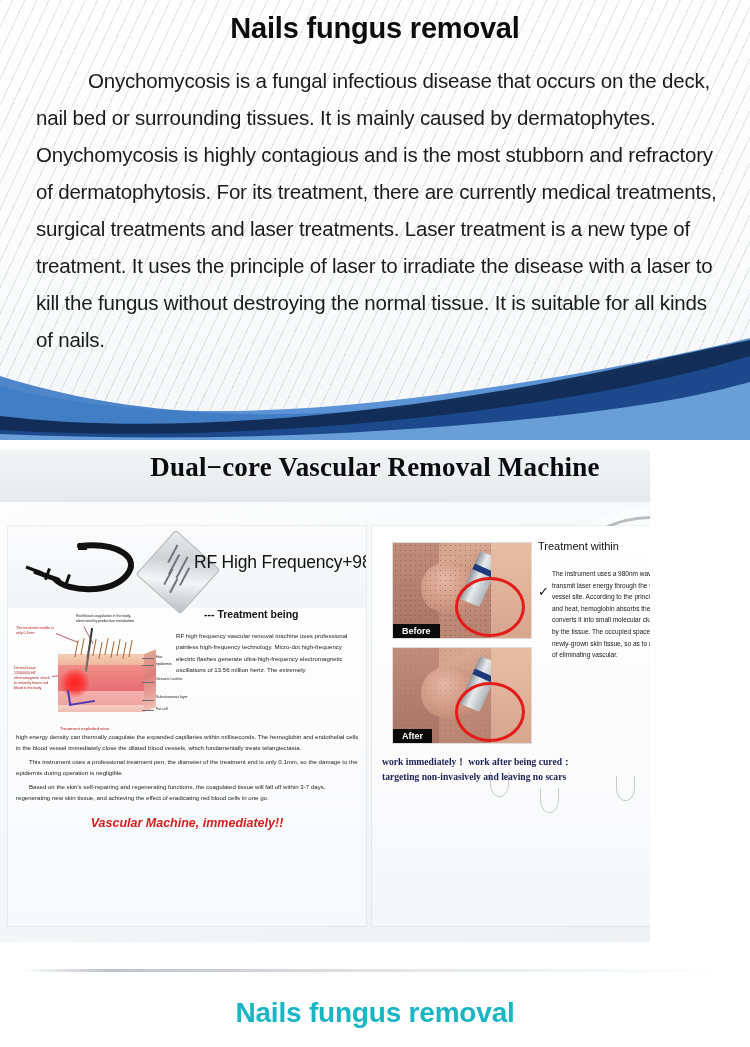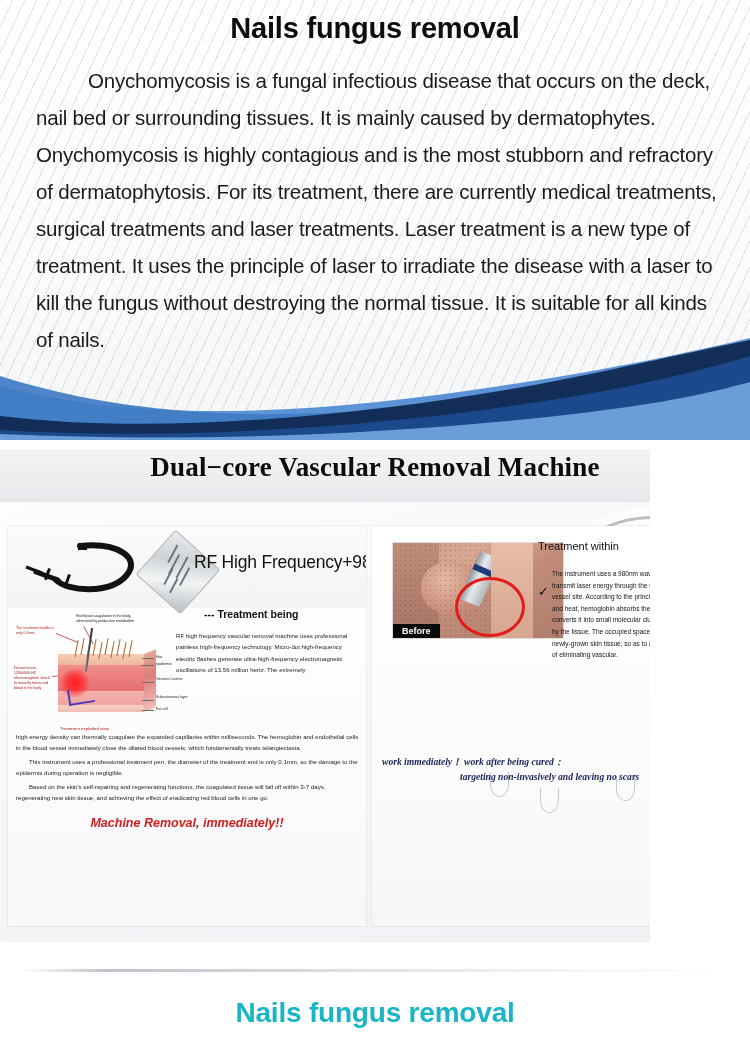--- a/index.html
+++ b/index.html
@@ -201,21 +201,21 @@
   #right-panel{
     position:absolute;left:372px;top:24px;width:350px;height:400px;
     background:linear-gradient(180deg,#ffffff 0%,#fbfbfc 60%,#f5f6f8 100%);
     box-shadow:0 0 0 1px rgba(0,0,0,0.05);overflow:hidden;
   }
   .ba-photo{
     position:absolute;left:20px;width:138px;height:95px;
     background:linear-gradient(150deg,#c79784 0%,#d8a992 28%,#c08c79 55%,#b07d6c 100%);
     border:1px solid #ddd;overflow:hidden;
   }
-  #photo-before{top:16px;padding-left:32px;}
+  #photo-before{top:16px;}
   #photo-after{top:121px;}
   .ba-photo .nose{
     position:absolute;left:28px;top:18px;width:58px;height:52px;border-radius:50% 50% 45% 45%;
     background:radial-gradient(ellipse at 40% 35%,#e5b7a3,#c78f7a 70%,#b57d69 100%);
   }
   .ba-photo .cheek{
     position:absolute;left:0;top:0;width:46px;height:95px;
     background:linear-gradient(180deg,#bf8d7a,#a87464);
   }
   .ba-photo .speckles{
@@ -248,23 +248,23 @@
   #rt-theory-title{
     position:absolute;left:166px;top:14px;font-size:11px;color:#131313;
   }
   #rt-body{
     position:absolute;left:180px;top:42px;width:162px;
     font-size:6.5px;line-height:11.6px;color:#151515;
   }
   #rt-tagline{
     position:absolute;left:10px;top:228px;width:340px;
     font-family:"Liberation Serif",serif;font-weight:bold;
-    font-size:9.6px;line-height:15px;color:#1b2254;font-style:italic;
-  }
-  #rt-tagline .l2{display:block;margin-left:78px;}
+    font-size:9.6px;line-height:15px;color:#1b2254;
+  }
+  #rt-tagline .l2{display:block;}
   .hook{
     position:absolute;width:17px;height:24px;
     border:1.6px solid rgba(150,160,172,.55);
     border-top:none;border-radius:0 0 50% 50%;
   }
 
   
   #footer{
     position:absolute;left:0;top:955px;width:750px;height:92px;background:#ffffff;
   }
@@ -393,37 +393,48 @@
       <div id="treat-theory-left">--- Treatment being</div>
 
       <div id="rf-body-a">RF high frequency vascular removal machine uses professional painless high-frequency technology. Micro-dot high-frequency electric flashes generate ultra-high-frequency electromagnetic oscillations of 13.56 million hertz. The extremely</div>
 
       <div id="rf-body-b">
         <p>high energy density can thermally coagulate the expanded capillaries within milliseconds. The hemoglobin and endothelial cells in the blood vessel immediately close the dilated blood vessels, which fundamentally treats telangiectasia.</p>
         <p class="ind">This instrument uses a professional treatment pen, the diameter of the treatment end is only 0.1mm, so the damage to the epidermis during operation is negligible.</p>
         <p class="ind">Based on the skin's self-repairing and regenerating functions, the coagulated tissue will fall off within 3-7 days, regenerating new skin tissue, and achieving the effect of eradicating red blood cells in one go.</p>
       </div>
 
-      <div id="vascular-tagline">Machine Removal, immediately!!</div>
+      <div id="vascular-tagline">Vascular Machine, immediately!!</div>
     </div>
 
     <div id="right-panel">
 
       <div class="ba-photo" id="photo-before">
         <div class="cheek"></div>
         <div class="nose"></div>
         <div class="speckles"></div>
         <div class="tool">
             <div class="band"></div>
           </div>
         <div class="hand"></div>
         <div class="circle"></div>
         <div class="tag">Before</div>
       </div>
 
+      <div class="ba-photo" id="photo-after">
+        <div class="cheek"></div>
+        <div class="nose"></div>
+        <div class="speckles" style="opacity:.28"></div>
+        <div class="tool">
+            <div class="band"></div>
+          </div>
+        <div class="hand"></div>
+        <div class="circle"></div>
+        <div class="tag">After</div>
+      </div>
 
       <div id="rt-theory-title">Treatment within</div>
       <div id="check-mark">✓</div>
       <div id="rt-body">The instrument uses a 980nm wavelength laser to transmit laser energy through the fiber to the blood vessel site. According to the principle of selective light and heat, hemoglobin absorbs the laser energy and converts it into small molecular clusters to be absorbed by the tissue. The occupied space is covered with newly-grown skin tissue, so as to achieve the purpose of eliminating vascular.</div>
 
       <div class="hook" style="left:118px;top:246px;"></div>
       <div class="hook" style="left:168px;top:262px;"></div>
       <div class="hook" style="left:244px;top:250px;"></div>
       <div class="hook" style="left:296px;top:264px;"></div>
 

